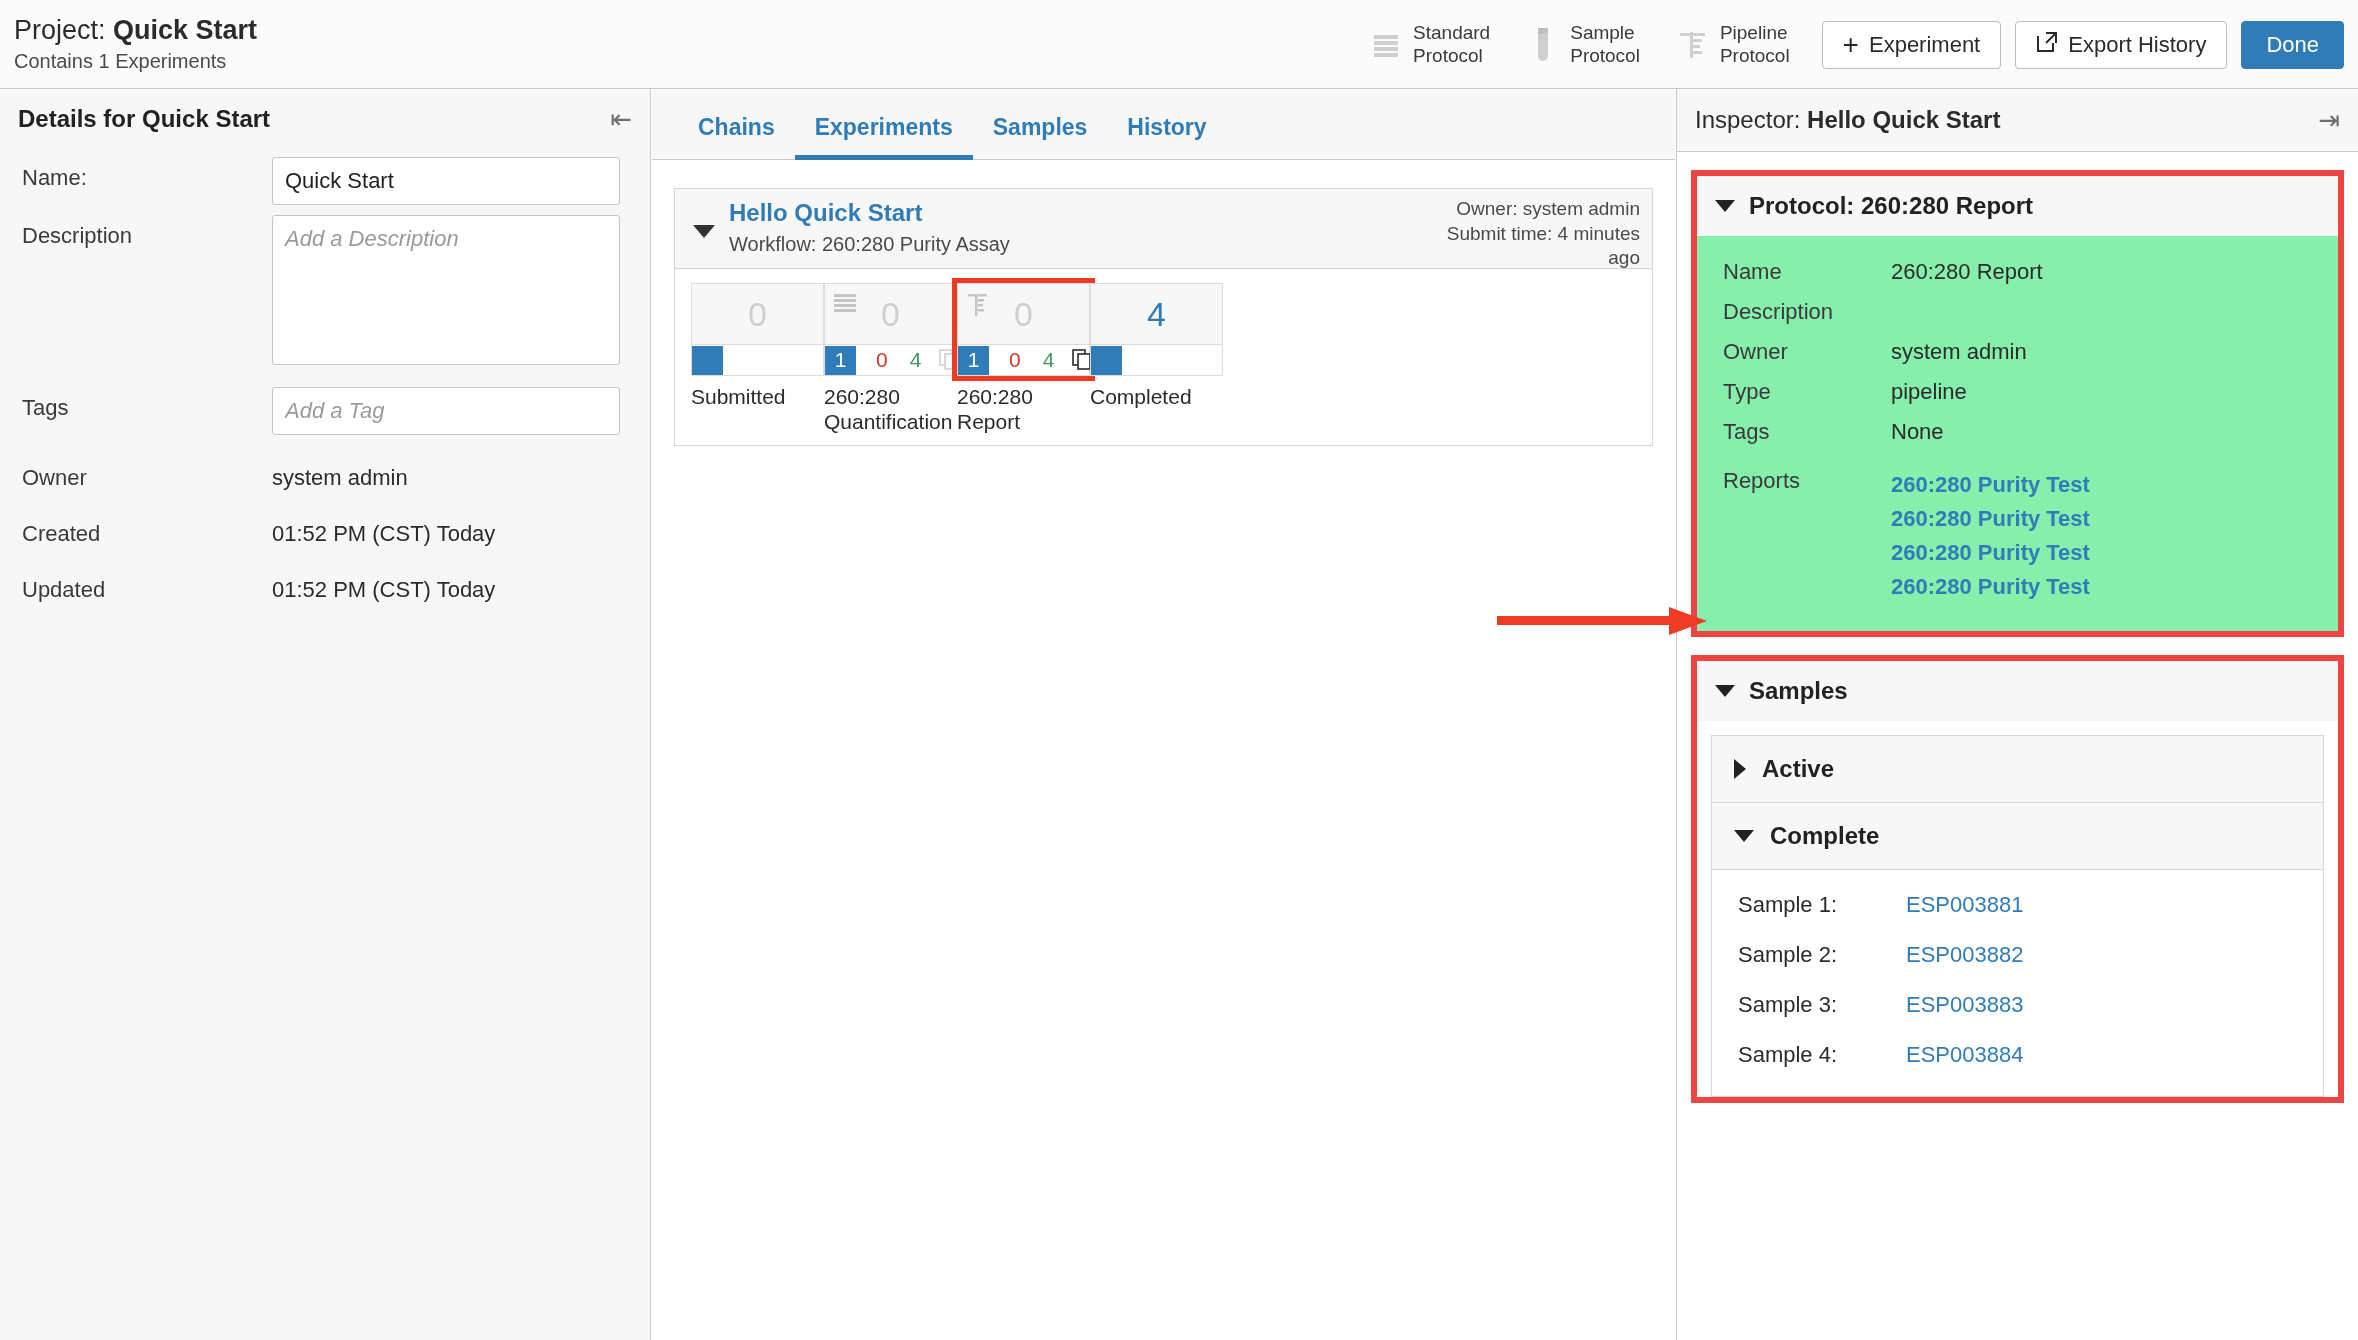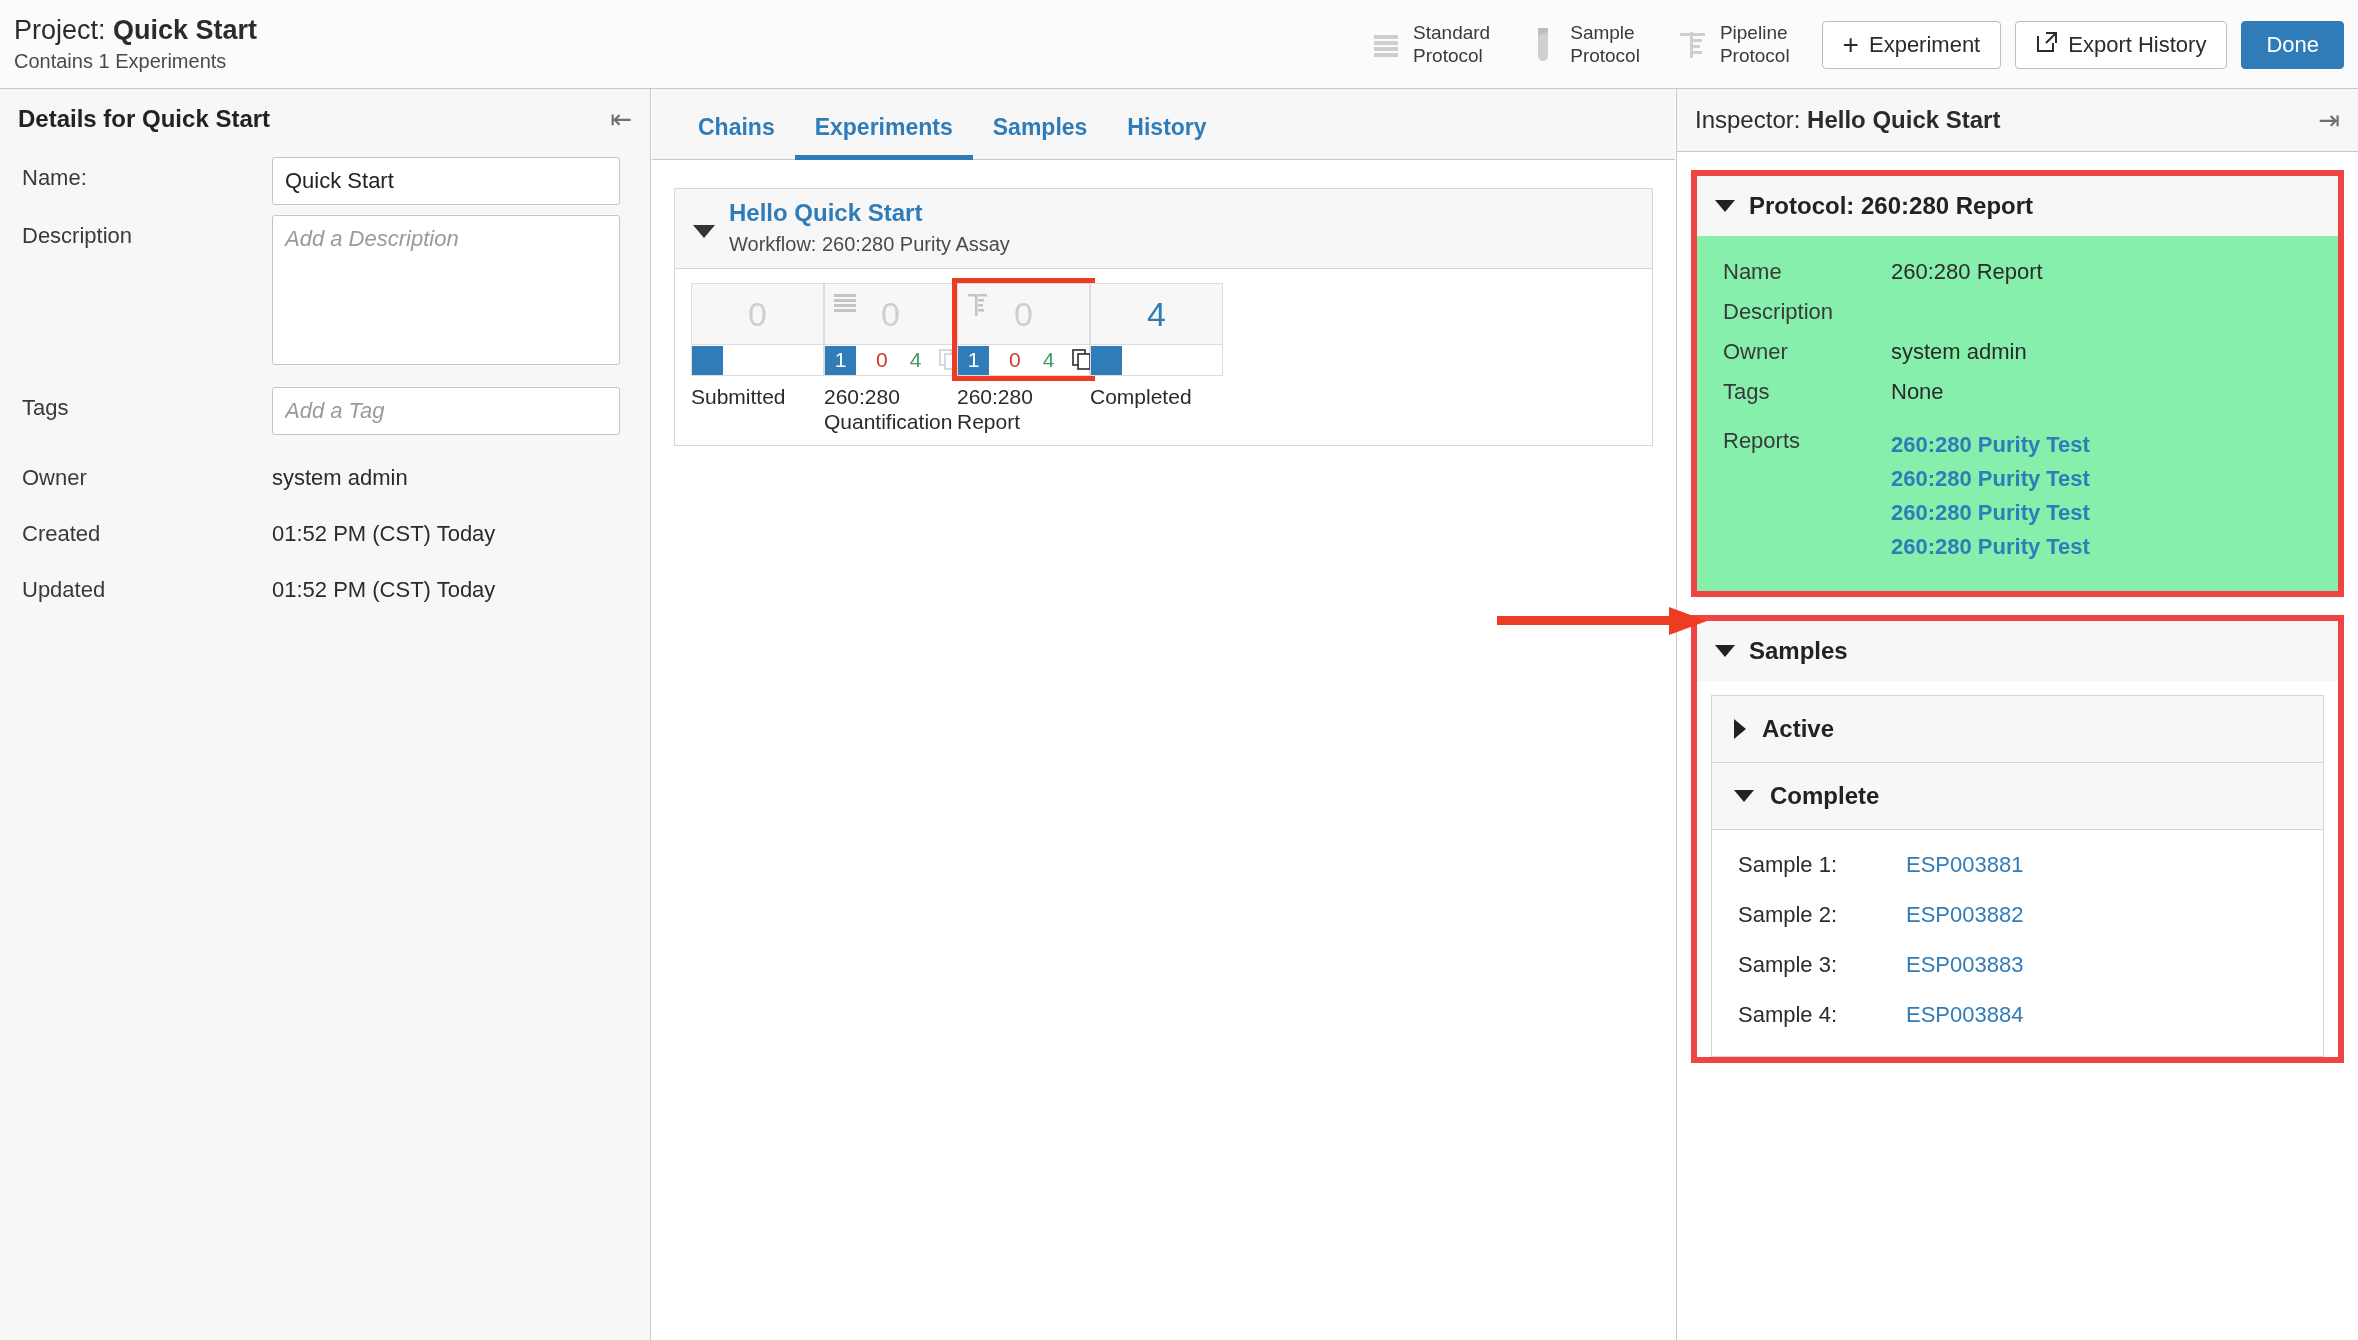--- a/index.html
+++ b/index.html
@@ -312,20 +312,24 @@
       <div class="tab">History</div>
     </div>
 
     <div class="exp-wrap">
       <div class="exp-card">
         <div class="exp-head">
           <div class="caret-down"></div>
           <div>
             <div class="exp-name">Hello Quick Start</div>
             <div class="exp-wf">Workflow: 260:280 Purity Assay</div>
+          </div>
+          <div class="exp-meta">
+            <div>Owner: system admin</div>
+            <div>Submit time: 4 minutes ago</div>
           </div>
         </div>
 
         <div class="stages">
 
           <div class="stage">
             <div class="stage-top">
               <span class="stage-num">0</span>
             </div>
             <div class="stage-counts">
@@ -425,20 +429,24 @@
         </div>
         <div class="kv">
           <div class="kv-k">Description</div>
           <div class="kv-v"></div>
         </div>
         <div class="kv">
           <div class="kv-k">Owner</div>
           <div class="kv-v">system admin</div>
         </div>
         <div class="kv">
+          <div class="kv-k">Type</div>
+          <div class="kv-v">pipeline</div>
+        </div>
+        <div class="kv">
           <div class="kv-k">Tags</div>
           <div class="kv-v">None</div>
         </div>
         <div class="kv" style="padding-top:16px;">
           <div class="kv-k">Reports</div>
           <div>
             <span class="rep-link">260:280 Purity Test</span>
             <span class="rep-link">260:280 Purity Test</span>
             <span class="rep-link">260:280 Purity Test</span>
             <span class="rep-link">260:280 Purity Test</span>

